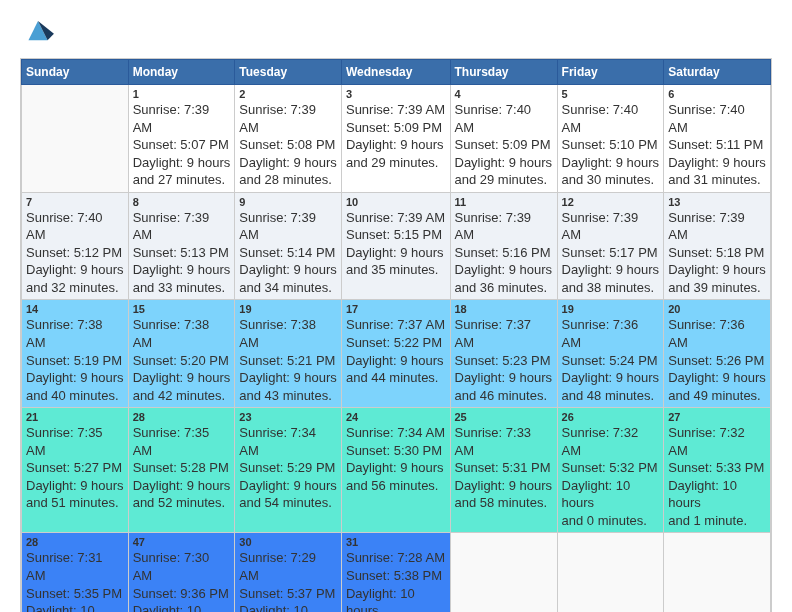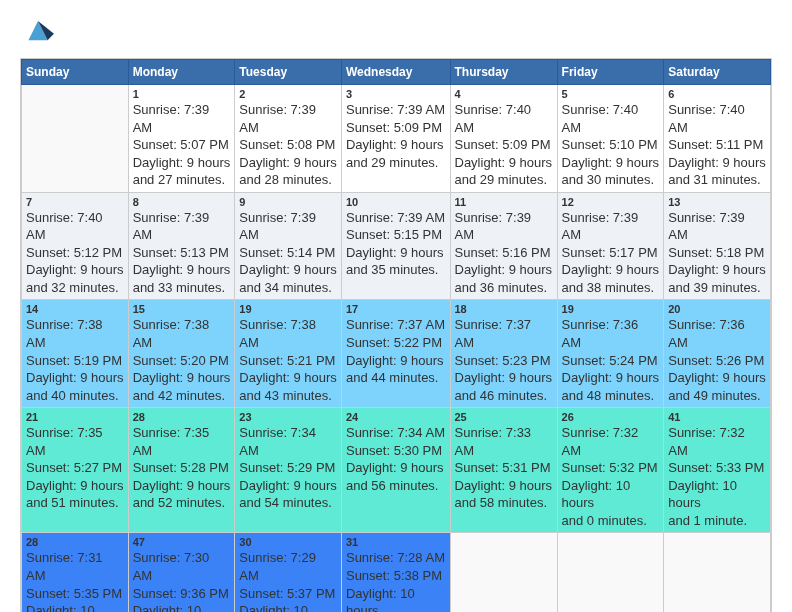--- a/index.html
+++ b/index.html
@@ -309,21 +309,21 @@
 and 58 minutes.</div>
             </td>
             <td>
               <span class="day-num">26</span>
               <div class="day-info" style="white-space: pre-line;">Sunrise: 7:32 AM
 Sunset: 5:32 PM
 Daylight: 10 hours
 and 0 minutes.</div>
             </td>
             <td>
-              <span class="day-num">41</span>
+              <span class="day-num">27</span>
               <div class="day-info" style="white-space: pre-line;">Sunrise: 7:32 AM
 Sunset: 5:33 PM
 Daylight: 10 hours
 and 1 minute.</div>
             </td>
           </tr>
           <tr style="background: #3b82f6;">
             <td>
               <span class="day-num">28</span>
               <div class="day-info" style="white-space: pre-line;">Sunrise: 7:31 AM

